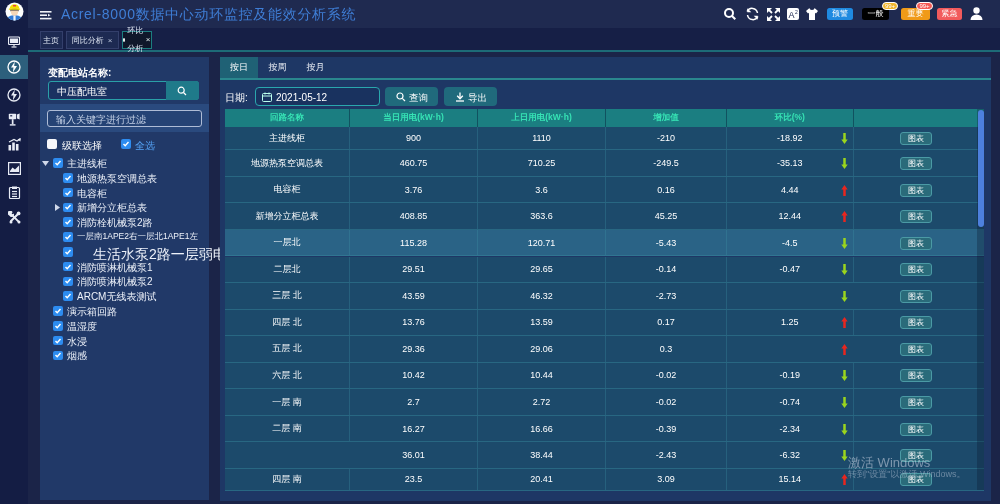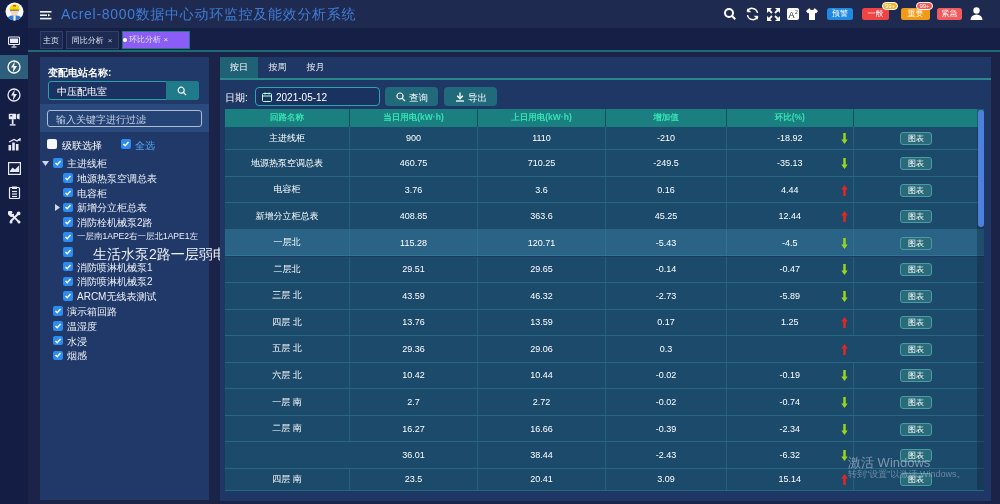--- a/index.html
+++ b/index.html
@@ -57,21 +57,21 @@
       <path d="M11 15 C11 15 12.5 12.5 19 12.5 C25.5 12.5 27 15 27 15 L27 17 L11 17 Z" fill="#35302c"></path>
       <path d="M9.5 13.5 C9.5 7.5 13.5 4.5 19 4.5 C24.5 4.5 28.5 7.5 28.5 13.5 Z" fill="#f6e005"></path>
       <rect x="7.5" y="13" width="23" height="2.6" rx="1.3" fill="#f6e005"></rect>
       <rect x="16" y="6" width="6" height="3" fill="#e8443a"></rect>
     </g>
   </svg>
 
   
   <div class="tab" style="left:39.5px;width:23px;">主页</div>
   <div class="tab" style="left:65.5px;width:53px;">同比分析<span class="tabx">×</span></div>
-  <div class="tab" style="left:121.5px;width:68px;background:#8b5cf6;border-color:#1c7d80;display:flex;align-items:center;justify-content:flex-start;">
+  <div class="tab" style="left:121.5px;width:30px;background:#0f172a;border-color:#1c7d80;display:flex;align-items:center;justify-content:space-between;">
     <span style="width:4px;height:4px;border-radius:50%;background:#fff;margin-right:2.5px;"></span>
       <span>环比分析</span>
       <span style="color:#e4efef;margin-left:2.5px;">×</span>
     </div>
 
   
   <svg class="abs" style="left:723px;top:7px" width="14" height="14" viewBox="0 0 14 14">
     <circle cx="6" cy="6" r="4" fill="none" stroke="#fff" stroke-width="2"></circle>
     <line x1="9" y1="9" x2="12.3" y2="12.3" stroke="#fff" stroke-width="2"></line>
   </svg>
@@ -94,21 +94,21 @@
   <svg class="abs" style="left:787px;top:8px" width="12" height="12" viewBox="0 0 12 12">
     <rect x="0" y="0" width="12" height="12" rx="2" fill="#fff"></rect>
     <text x="4.5" y="9.5" font-size="9" font-family="Liberation Sans" fill="#202b52" text-anchor="middle">A</text>
     <text x="9.5" y="5.5" font-size="5" font-family="Liberation Sans" fill="#202b52" text-anchor="middle">2</text>
   </svg>
   <svg class="abs" style="left:805px;top:7px" width="14" height="14" viewBox="0 0 14 14">
     <path d="M4.5 1 L1 4 L3 6.5 L4 5.8 L4 13 L10 13 L10 5.8 L11 6.5 L13 4 L9.5 1 C9.5 2.2 8.5 3 7 3 C5.5 3 4.5 2.2 4.5 1 Z" fill="#fff"></path>
   </svg>
   
   <div class="hbtn" style="left:827px;width:26px;background:#1f8ae0;">预警</div>
-  <div class="hbtn" style="left:862px;width:27px;background:#ef4444;font-family:Liberation Serif, serif;">一般</div>
+  <div class="hbtn" style="left:862px;width:27px;background:#000000;font-family:Liberation Serif, serif;">一般</div>
   <div class="hbtn" style="left:901px;width:29px;background:#f09a18;">重要</div>
   <div class="hbtn" style="left:937px;width:25px;background:#f25a5c;">紧急</div>
   <div class="badge" style="left:882px;width:16px;background:#f1b62c;">99+</div>
   <div class="badge" style="left:916px;width:17px;background:#f55a55;">99+</div>
   <svg class="abs" style="left:969px;top:6px" width="15" height="16" viewBox="0 0 15 16">
     <circle cx="7.5" cy="4.5" r="3.2" fill="#fff"></circle>
     <path d="M1.5 14 a6 5.5 0 0 1 12 0 z" fill="#fff"></path>
   </svg>
 
   
@@ -391,21 +391,20 @@
         <svg class="abs" style="left:616px;top:7.775px" width="7" height="11" viewBox="0 0 7 11">
           <path d="M3.5 11 L0.3 6.6 L2.25 6.6 L2.25 0 L4.75 0 L4.75 6.6 L6.7 6.6 Z" fill="#9ad51e"></path>
         </svg>
         <div class="gbtn" style="top:6.775px;">图表</div>
       </div>
       <div class="trow" style="left:225px;top:283.05000000000007px;height:26.55px;background:#1c4a6b;border-bottom:1px solid rgba(55,140,160,0.45);">
         <div class="tcell" style="left:0px;width:125px;border-right:1px solid rgba(62,150,168,0.3);">三层 北</div>
         <div class="tcell" style="left:125px;width:128px;border-right:1px solid rgba(62,150,168,0.3);">43.59</div>
         <div class="tcell" style="left:253px;width:128px;border-right:1px solid rgba(62,150,168,0.3);">46.32</div>
         <div class="tcell" style="left:381px;width:121px;border-right:1px solid rgba(62,150,168,0.3);">-2.73</div>
-        <div class="tcell" style="left:502px;width:126.5px;border-right:1px solid rgba(62,150,168,0.3);">-5.89</div>
         <div class="tcell" style="left:628.5px;width:123.5px;"></div>
         <svg class="abs" style="left:616px;top:7.775px" width="7" height="11" viewBox="0 0 7 11">
           <path d="M3.5 11 L0.3 6.6 L2.25 6.6 L2.25 0 L4.75 0 L4.75 6.6 L6.7 6.6 Z" fill="#9ad51e"></path>
         </svg>
         <div class="gbtn" style="top:6.775px;">图表</div>
       </div>
       <div class="trow" style="left:225px;top:309.6000000000001px;height:26.55px;background:#1c4a6b;border-bottom:1px solid rgba(55,140,160,0.45);">
         <div class="tcell" style="left:0px;width:125px;border-right:1px solid rgba(62,150,168,0.3);">四层 北</div>
         <div class="tcell" style="left:125px;width:128px;border-right:1px solid rgba(62,150,168,0.3);">13.76</div>
         <div class="tcell" style="left:253px;width:128px;border-right:1px solid rgba(62,150,168,0.3);">13.59</div>

